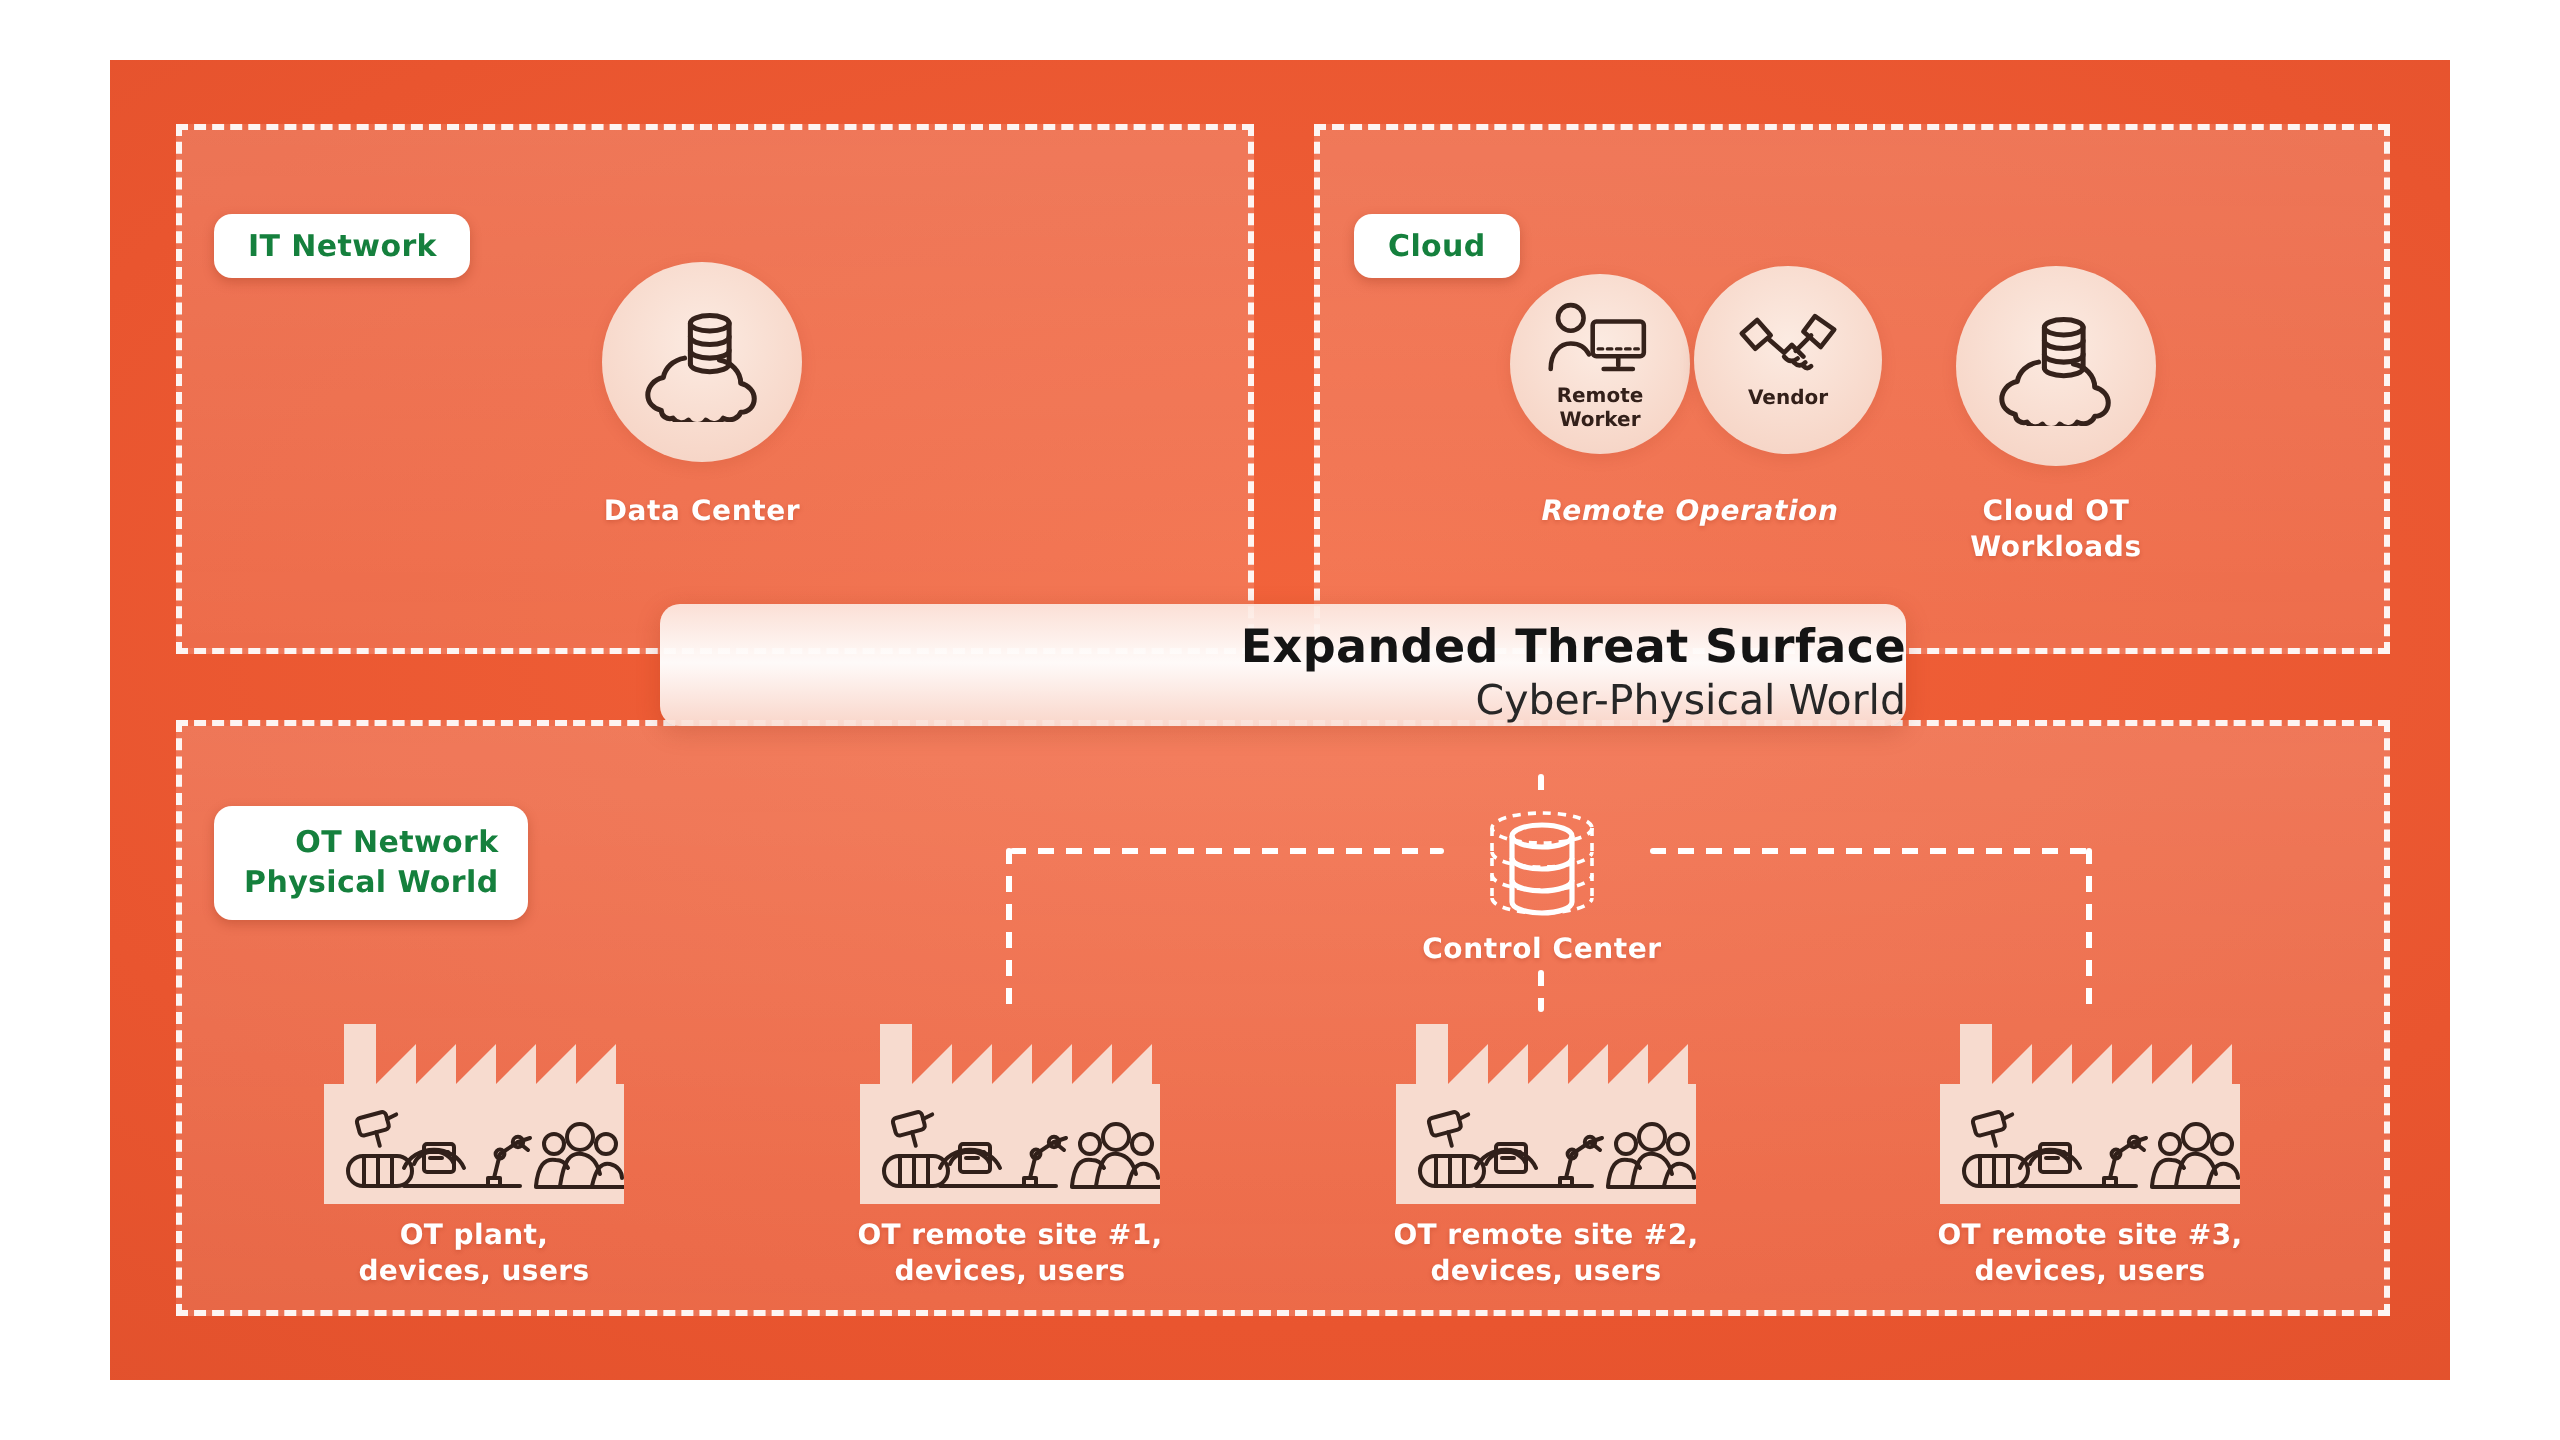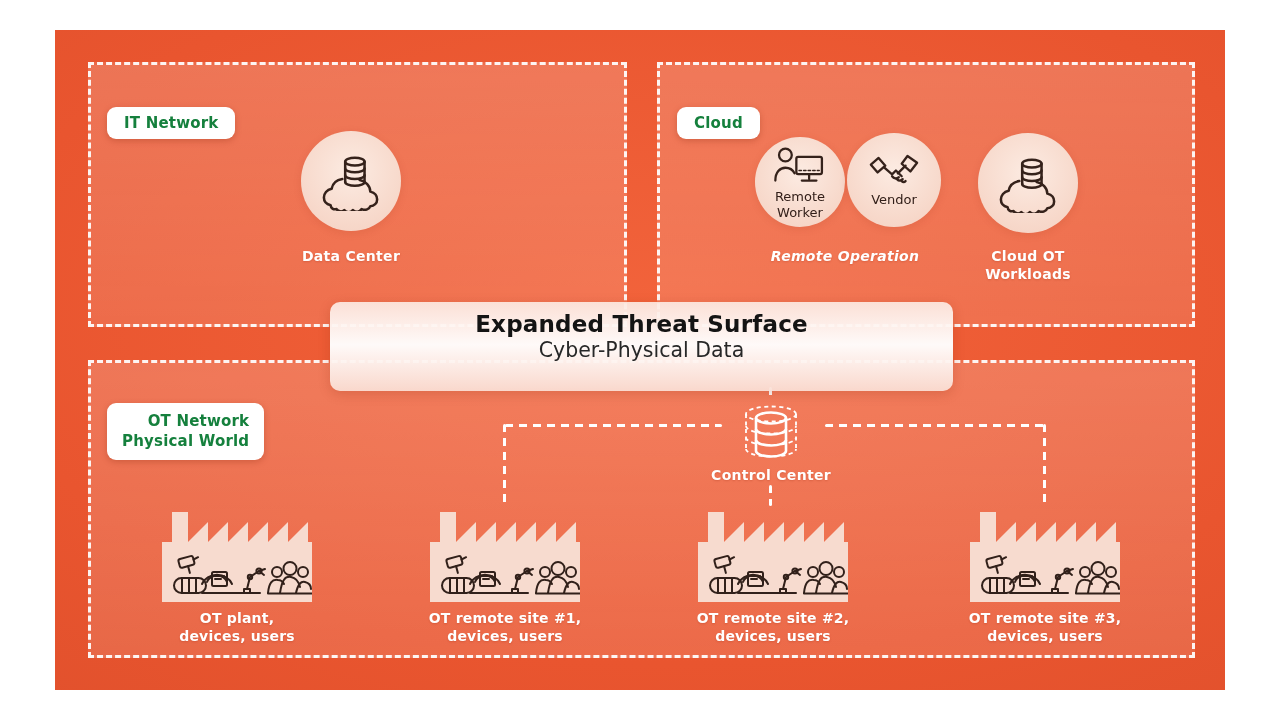--- a/index.html
+++ b/index.html
@@ -13,30 +13,30 @@
   .zone-cloud{left:602px;top:32px;width:532px;height:259px;}
   .zone-ot{left:33px;top:330px;width:1101px;height:292px;}
   .tag{position:absolute;background:#ffffff;border-radius:9px;padding:7px 17px;
        font-size:15px;font-weight:700;color:#15803d;letter-spacing:.2px;
        box-shadow:0 2px 6px rgba(130,35,12,.28);white-space:nowrap;margin-top:27px;}
   .tag-multi{text-align:right;line-height:1.35;padding:8px 15px;}
   .circle{position:absolute;border-radius:50%;
        background:radial-gradient(circle at 50% 40%, #fcebe2 0%, #f7d8ca 68%, #f3cfc0 100%);
        display:flex;flex-direction:column;align-items:center;justify-content:center;
        box-shadow:0 2px 8px rgba(140,40,15,.12);}
-  .inner-label{font-size:13px;font-weight:400;color:#33201a;text-align:center;line-height:1.2;margin-top:3px;}
+  .inner-label{font-size:10px;font-weight:700;color:#33201a;text-align:center;line-height:1.2;margin-top:3px;}
   .node-label{position:absolute;color:#fff;font-weight:700;font-size:14px;text-align:center;
        letter-spacing:.3px;line-height:1.25;text-shadow:0 1px 2px rgba(150,40,15,.25);}
   .inet{position:absolute;left:535px;top:118px;width:104px;height:104px;border-radius:50%;
        border:3px dashed rgba(255,255,255,.95);background:#ea5830;box-sizing:border-box;
        display:flex;flex-direction:column;align-items:center;justify-content:flex-start;padding-top:11px;}
   .inet-label{color:#fff;font-weight:700;font-size:12.5px;letter-spacing:.3px;margin-top:-1px;}
-  .banner{position:absolute;left:275px;top:272px;width:623px;height:89px;border-radius:10px;
+  .banner{position:absolute;left:275px;top:272px;width:623px;height:61px;border-radius:10px;
        background:linear-gradient(180deg, rgba(252,232,224,.93) 0%, rgba(255,255,255,.97) 48%, rgba(250,223,213,.93) 100%);
-       box-shadow:0 3px 12px rgba(140,40,15,.22);text-align:center;box-sizing:border-box;padding-top:9px;}
+       box-shadow:0 3px 12px rgba(140,40,15,.22);text-align:right;box-sizing:border-box;padding-top:9px;}
   .banner-title{font-size:23px;font-weight:800;color:#141414;letter-spacing:.2px;}
   .banner-sub{font-size:20.5px;font-weight:400;color:#272727;margin-top:1px;}
   .hdash{position:absolute;height:3px;border-radius:2px;
        background:repeating-linear-gradient(90deg,#fff 0 8px,transparent 8px 14px);}
   .vdash{position:absolute;width:3px;border-radius:2px;
        background:repeating-linear-gradient(180deg,#fff 0 8px,transparent 8px 14px);}
   .factory{position:absolute;width:150px;height:96px;}
   .factory-label{position:absolute;top:580px;width:200px;color:#fff;font-weight:700;
        font-size:14px;line-height:1.25;text-align:center;letter-spacing:.2px;
        text-shadow:0 1px 2px rgba(150,40,15,.25);}
@@ -121,21 +121,21 @@
         </g>
       </svg>
     </div>
     <div class="node-label" style="left:893px;top:218px;width:160px;">
       <div>Cloud OT</div>
       <div>Workloads</div>
     </div>
 
     <div class="banner">
       <div class="banner-title">Expanded Threat Surface</div>
-      <div class="banner-sub">Cyber-Physical Data</div>
+      <div class="banner-sub">Cyber-Physical World</div>
     </div>
 
     <svg width="76" height="64" viewBox="0 0 76 64" style="position:absolute;left:678px;top:371px;">
       <g fill="none" stroke="#ffffff" stroke-width="1.8" stroke-dasharray="4 3.5">
         <ellipse cx="38" cy="13" rx="25" ry="7.5"></ellipse>
         <path d="M13 13 v35 M63 13 v35"></path>
         <path d="M13 25 a25 7.5 0 0 0 50 0 M13 36.5 a25 7.5 0 0 0 50 0 M13 48 a25 7.5 0 0 0 50 0"></path>
       </g>
       <g fill="none" stroke="#ffffff" stroke-width="2.6">
         <ellipse cx="38" cy="17" rx="15" ry="5.5"></ellipse>

